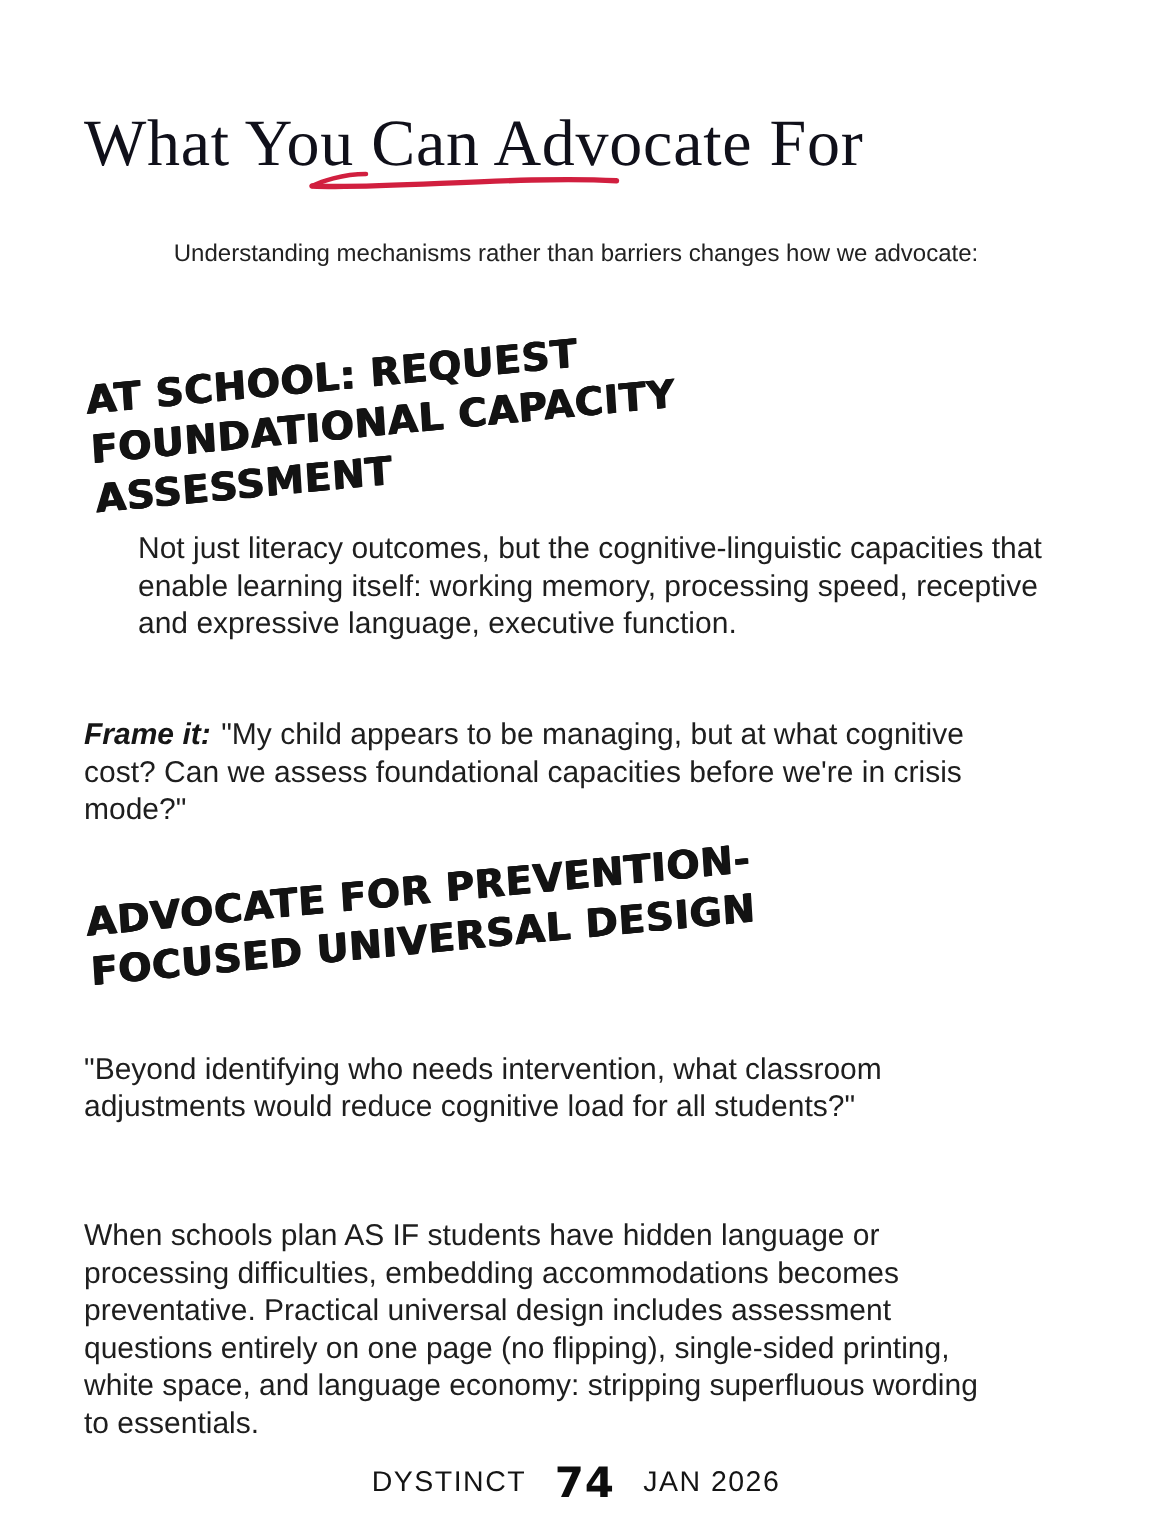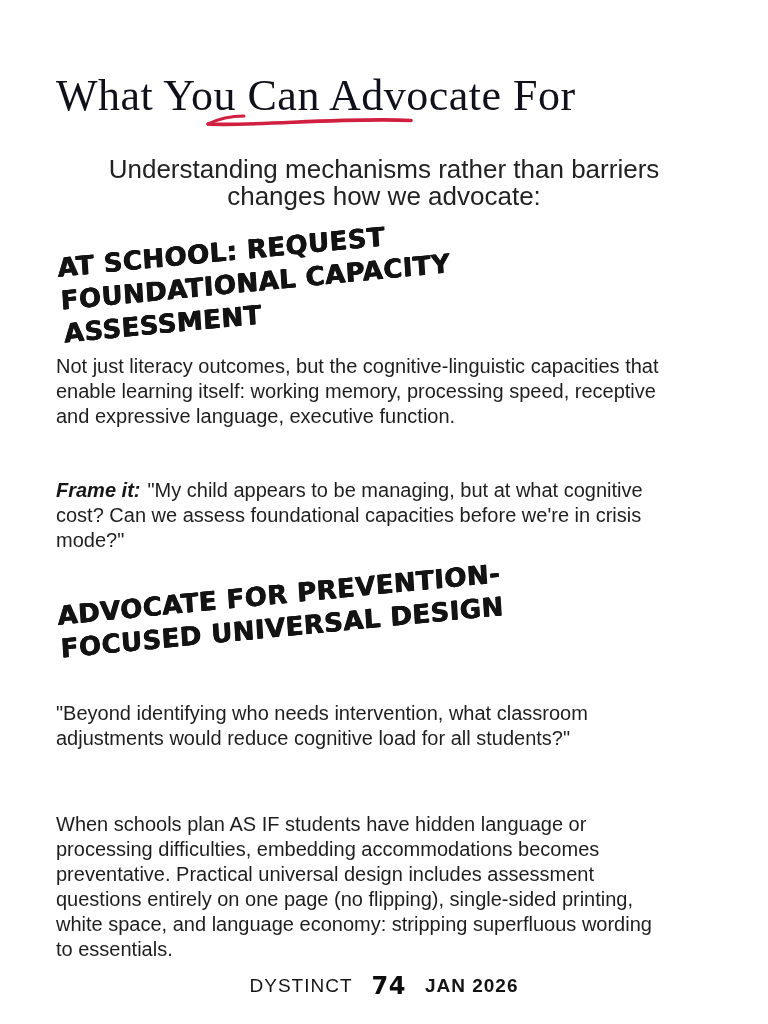--- a/index.html
+++ b/index.html
@@ -31,21 +31,21 @@
     top: 111px;
     width: 218px;
     height: 22px;
   }
   .intro {
     position: absolute;
     left: 74px;
     top: 156px;
     width: 620px;
     text-align: center;
-    font-size: 26px;
+    font-size: 16px;
     line-height: 27px;
     color: #222222;
   }
   .marker {
     position: absolute;
     left: 56px;
     font-family: "DejaVu Sans", sans-serif;
     font-weight: bold;
     font-size: 26px;
     line-height: 33px;
@@ -60,21 +60,21 @@
   .marker-2 { top: 600px; }
   .marker .line { transform: skewX(-2deg); }
   .body {
     position: absolute;
     left: 56px;
     width: 614px;
     font-size: 20px;
     line-height: 25px;
     color: #1e1e1e;
   }
-  .body-1 { top: 354px; }
+  .body-1 { top: 354px; margin-left: 36px; }
   .frame  { top: 478px; }
   .body-2 { top: 701px; }
   .body-3 { top: 812px; }
   .frame-label {
     font-weight: bold;
     font-style: italic;
     margin-right: 7px;
     color: #161616;
   }
   .footer {
@@ -89,28 +89,28 @@
   }
   .footer .mag {
     font-size: 19px;
     font-weight: 500;
     letter-spacing: 1px;
     color: #141414;
   }
   .footer .pagenum {
     font-family: "DejaVu Sans", sans-serif;
     font-weight: bold;
-    font-size: 24px;
+    font-size: 28px;
     letter-spacing: 0.5px;
     color: #0d0d0d;
     text-align: center;
   }
   .footer .issue {
     font-size: 19px;
-    font-weight: 700;
+    font-weight: 400;
     letter-spacing: 1px;
     color: #141414;
   }
 </style>
 </head>
 <body>
 
 <div class="page">
 
   <h1 class="title">What You Can Advocate For</h1>

